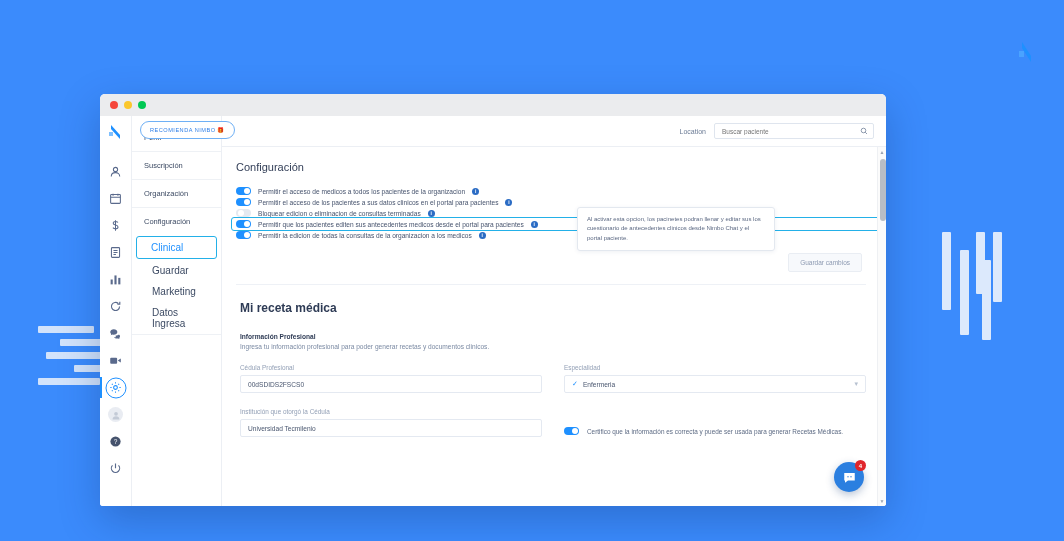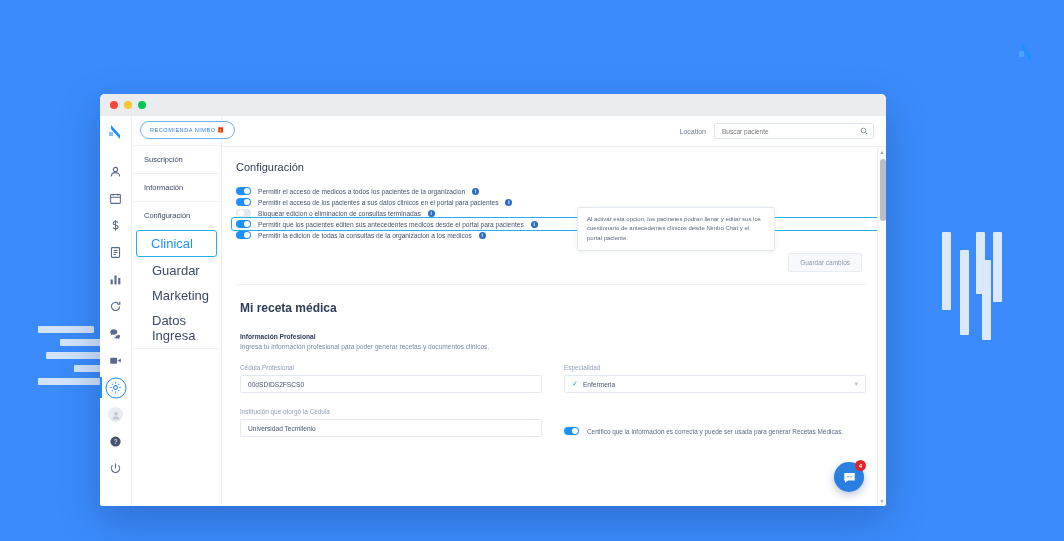--- a/index.html
+++ b/index.html
@@ -45,24 +45,24 @@
   .rail .ri.active .ring {
     position:absolute; left:50%; top:50%; transform:translate(-50%,-50%);
     width:21px; height:21px; border-radius:50%; border:1.4px solid #1e90ff;
   }
   .rail .ri.active svg { color:#1e90ff; position:relative; z-index:2; }
   .rail .ri.active:before { content:""; position:absolute; left:0; top:3px; bottom:3px; width:2px; background:#1e90ff; }
   .rail .avat { width:15px; height:15px; border-radius:50%; background:#e9ecf2; display:flex; align-items:center; justify-content:center; }
   .rail .avat svg { width:10px; height:10px; color:#c3cad6; }
 
   
-  .menu { width:90px; background:#fff; border-right:1px solid #eceff4; padding-top:2px; }
+  .menu { width:90px; background:#fff; border-right:1px solid #eceff4; padding-top:8px; }
   .menu .grp { border-bottom:1px solid #eef1f5; }
   .menu .mi { padding:9px 12px; font-size:7.5px; color:#3c4a63; white-space:nowrap; }
-  .menu .sub { padding:5px 12px 5px 20px; font-size:13px; color:#3c4a63; }
+  .menu .sub { padding:5px 12px 5px 20px; font-size:10px; color:#3c4a63; }
   .menu .sub.sel { color:#1e90ff; border:1.4px solid #23b0e8; border-radius:3px; margin:1px 4px; padding:5px 14px; }
 
   
   .content { flex:1; display:flex; flex-direction:column; background:#fff; position:relative; }
   .topbar { height:31px; border-bottom:1px solid #eceff4; display:flex; align-items:center; justify-content:flex-end; padding-right:12px; gap:8px; }
   .recbtn {
     position:absolute; left:-82px; top:5px; font-size:5.6px; letter-spacing:.5px; color:#2f7fe8;
     border:1px solid #6fb0f5; border-radius:11px; padding:5px 9px; background:#fff; white-space:nowrap;
   }
   .loc { font-size:7px; color:#6c7c96; }
@@ -241,21 +241,21 @@
     </div>
 
     <div class="menu">
       <div class="grp">
         <div class="mi">Perfil</div>
       </div>
       <div class="grp">
         <div class="mi">Suscripción</div>
       </div>
       <div class="grp">
-        <div class="mi">Información</div>
+        <div class="mi">Organización</div>
       </div>
       <div class="grp">
         <div class="mi">Configuración</div>
         <div class="sub sel">Clinical</div>
         <div class="sub">Guardar</div>
         <div class="sub">Marketing</div>
         <div class="sub">Datos Ingresa</div>
       </div>
     </div>
 

